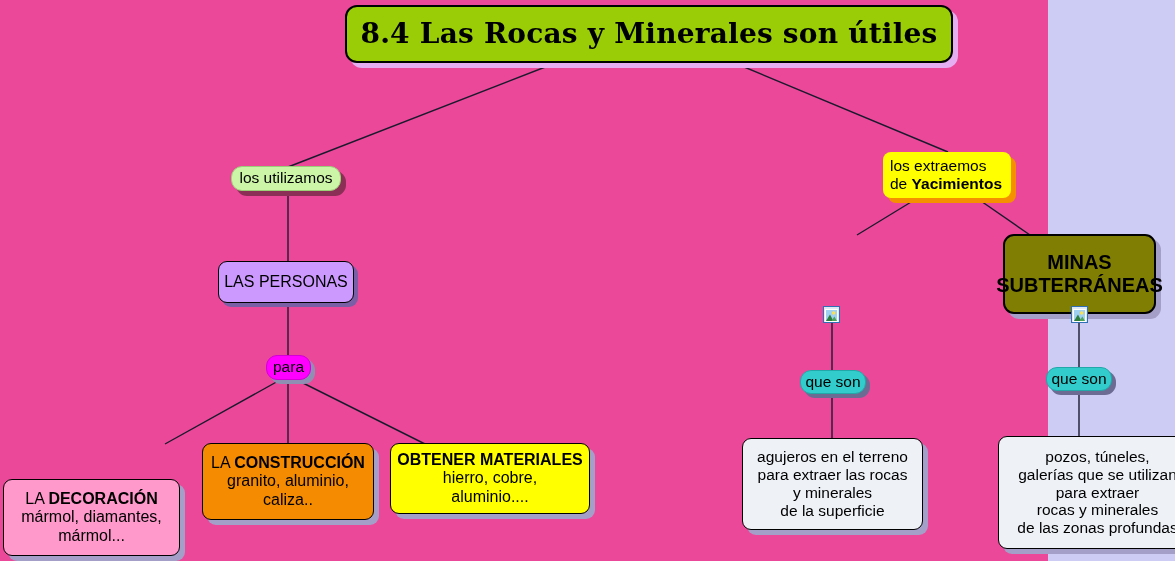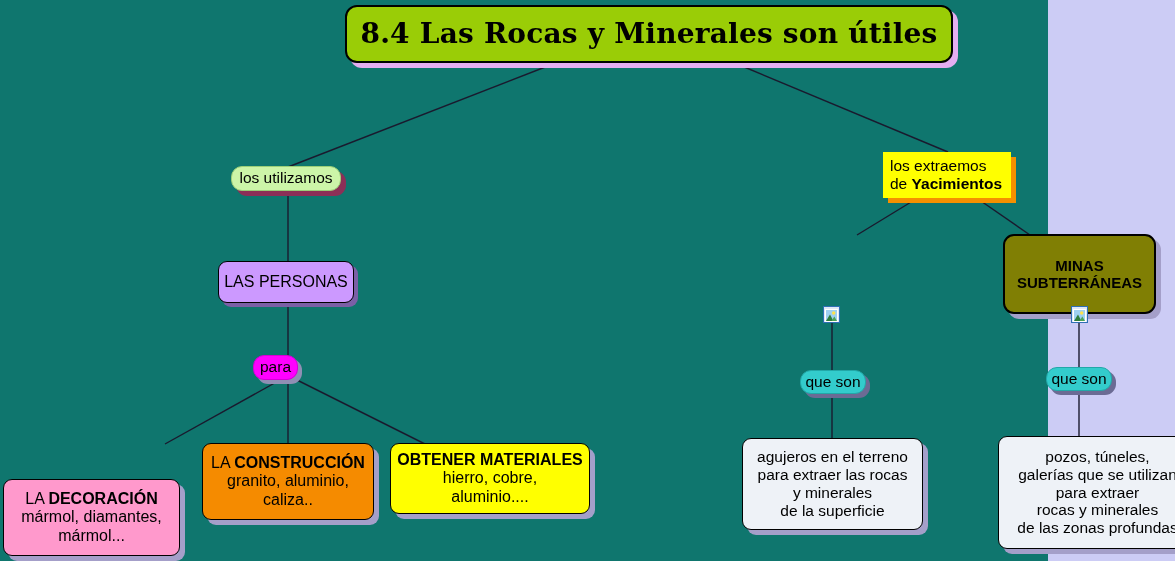--- a/index.html
+++ b/index.html
@@ -10,21 +10,21 @@
     width: 1175px;
     height: 561px;
     background: #ccccf5;
     font-family: "Liberation Sans", sans-serif;
     overflow: hidden;
   }
   #canvas {
     position: relative;
     width: 1048px;
     height: 561px;
-    background: #0f766e;
+    background: #ec4899;
   }
   #links {
     position: absolute;
     left: 0;
     top: 0;
     width: 1175px;
     height: 561px;
     pointer-events: none;
   }
   .node {
@@ -62,21 +62,21 @@
     padding: 1px 9px 2px 9px;
     box-shadow: 4px 4px 0 0 #8f8fb4;
   }
   #n-utilizamos {
     left: 231px; top: 166px; width: 110px; height: 25px;
     background: #ccf5a8;
     border: 1px solid #9bcf77;
     box-shadow: 5px 5px 0 0 #8c2f57;
   }
   #n-para {
-    left: 253px; top: 355px; width: 45px; height: 25px;
+    left: 266px; top: 355px; width: 45px; height: 25px;
     background: #ff00ff;
     border: 1px solid #d400d4;
     box-shadow: 4px 4px 0 0 #8f8fb4;
   }
   #n-quesonA {
     left: 800px; top: 370px; width: 66px; height: 24px;
     background: #33cccc;
     border: 1px solid #22a8a8;
     box-shadow: 4px 4px 0 0 #6b6b94;
   }
@@ -85,21 +85,21 @@
     background: #33cccc;
     border: 1px solid #22a8a8;
     box-shadow: 4px 4px 0 0 #6b6b94;
   }
 
   
   #n-yacimientos {
     left: 883px; top: 152px; width: 128px; height: 46px;
     background: #ffff00;
     border: 0;
-    border-radius: 0;
+    border-radius: 8px;
     box-shadow: 5px 5px 0 0 #f59000;
     font-size: 15.5px;
     align-items: flex-start;
     padding-left: 7px;
   }
 
   
   #n-personas {
     left: 218px; top: 261px; width: 136px; height: 42px;
     background: #cc99ff;
@@ -140,21 +140,21 @@
     border-radius: 11px;
     box-shadow: 5px 5px 0 0 #a49fc9;
     font-size: 16px;
   }
   #n-minas {
     left: 1003px; top: 234px; width: 153px; height: 80px;
     background: #807f04;
     border: 2px solid #000;
     border-radius: 11px;
     box-shadow: 5px 5px 0 0 #a49fc9;
-    font-size: 15px;
+    font-size: 20px;
     font-weight: bold;
   }
   #n-agujeros {
     left: 742px; top: 438px; width: 181px; height: 92px;
     background: #eef2f7;
     border: 1px solid #000;
     border-radius: 9px;
     box-shadow: 5px 5px 0 0 #a49fc9;
     font-size: 15.5px;
     text-align: center;

